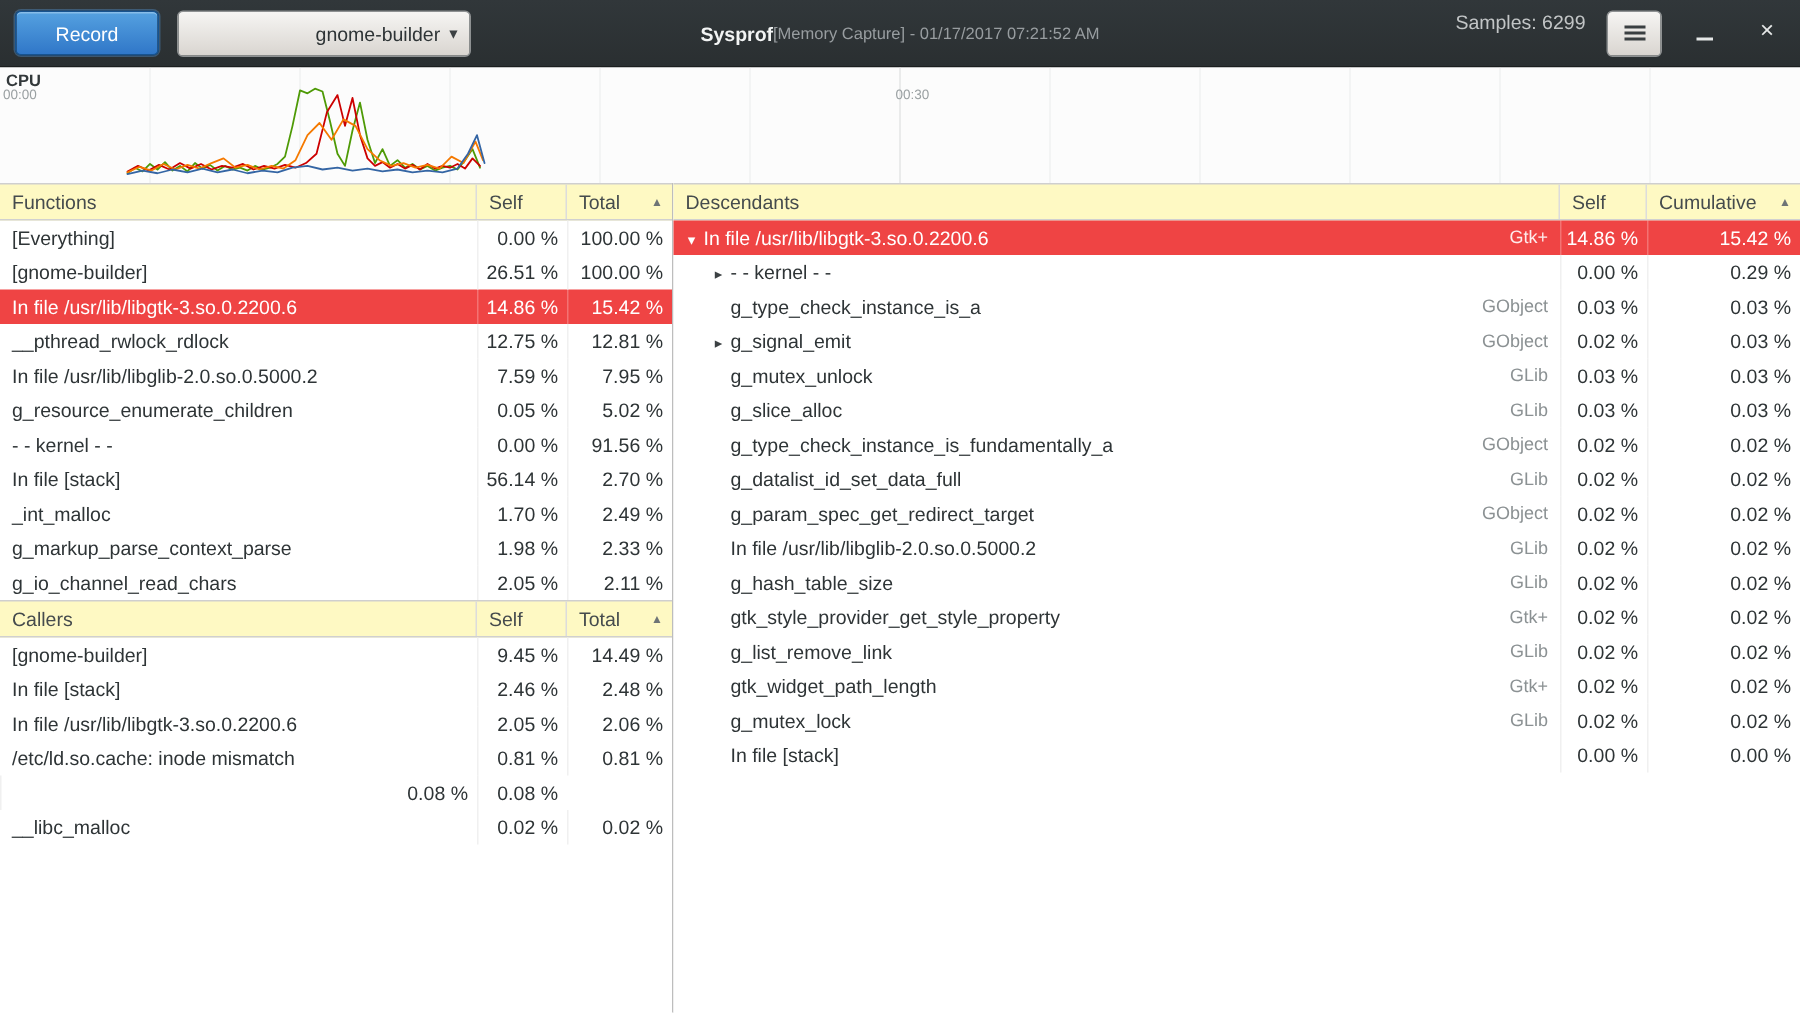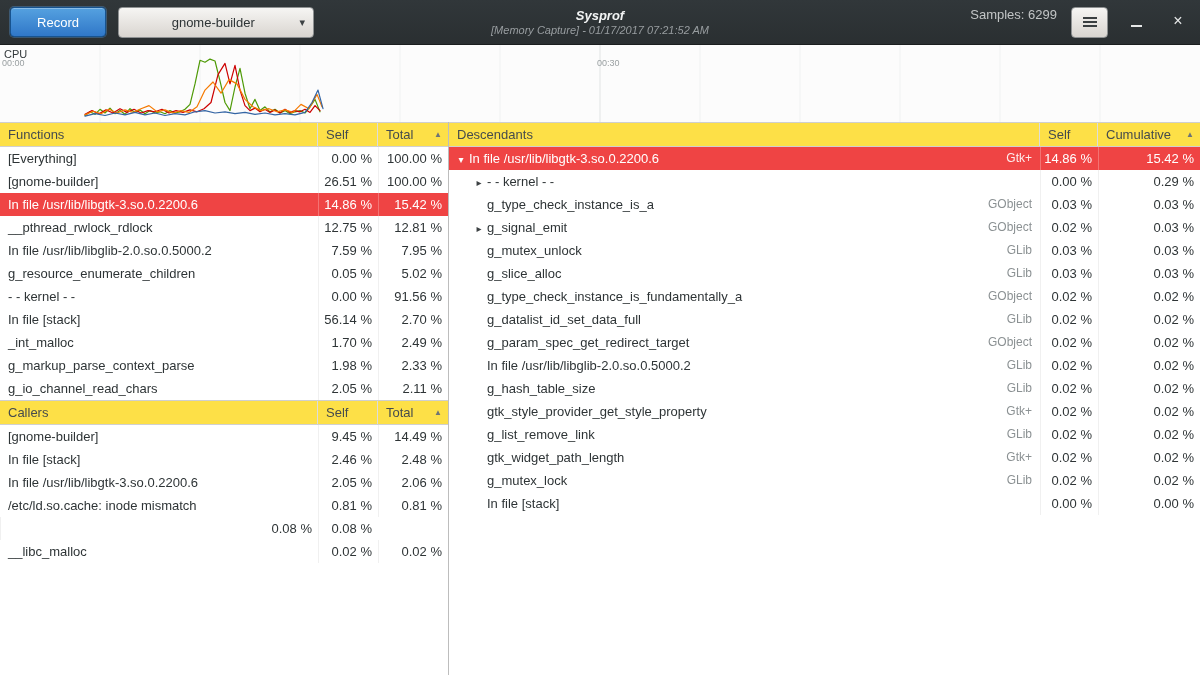--- a/index.html
+++ b/index.html
@@ -24,27 +24,26 @@
     box-shadow:inset 0 1px rgba(255,255,255,.3), 0 0 0 1px rgba(90,160,230,.35);
     color:#fff; font-size:13px; font-family:inherit; cursor:pointer;
   }
   .process-btn {
     height:31px; width:196px; margin-left:12px; padding:0 8px 0 14px;
     background:linear-gradient(to bottom,#f6f5f3,#d9d5d0);
     border:1px solid #8e9192; border-radius:4px;
     color:#2e3436; font-size:13px; font-family:inherit; cursor:pointer;
     display:flex; align-items:center;
   }
-  .process-btn .lbl { flex:1; text-align:center; }
+  .process-btn .lbl { flex:1; text-align:right; }
   .process-btn .caret { font-size:11px; color:#3c4143; margin-left:6px; }
   .title-box {
     position:absolute; left:0; right:0; top:0; height:45px;
-    display:flex; flex-direction:column; align-items:center; justify-content:center;
+    display:flex; align-items:center; justify-content:center;
     pointer-events:none;
-    font-style:italic;
   }
   .title { font-size:13px; font-weight:bold; color:#f2f4f4; line-height:15px; }
   .subtitle { font-size:11px; color:#989da0; line-height:13px; margin-top:1px; }
   .header-right { margin-left:auto; display:flex; align-items:flex-start; }
   .samples { font-size:13px; color:#c2c5c6; margin-right:14px; }
   .menu-btn {
     height:31px; width:37px; display:flex; align-items:center; justify-content:center;
     background:linear-gradient(to bottom,#f6f5f3,#d9d5d0);
     border:1px solid #8e9192; border-radius:4px; cursor:pointer;
   }
@@ -52,32 +51,32 @@
   .win-btn {
     width:28px; height:28px; margin-left:14px; background:transparent; border:none;
     color:#e6e8e8; display:flex; align-items:center; justify-content:center; cursor:pointer;
     font-size:16px; font-family:inherit; padding:0;
   }
   .min-bar { width:11px; height:2px; background:#e6e8e8; transform:translateY(5px); }
 
   
   .timeline { position:relative; height:77px; background:#fcfcfc; overflow:hidden; }
   .timeline svg { position:absolute; left:0; top:0; }
-  .cpu-label { position:absolute; left:4px; top:3px; font-size:11px; color:#33393b; }
+  .cpu-label { position:absolute; left:4px; top:3px; font-size:11px; color:#33393b;font-weight:bold; }
   .time-label { position:absolute; top:13px; font-size:9px; color:#9aa0a2; }
   .t0 { left:2px; } .t30 { left:597px; }
 
   
   .main { display:flex; height:553px; background:#fff; }
   .left-pane { width:449px; border-right:1px solid #bdbdbd; background:#fff; }
   .right-pane { flex:1; background:#fff; }
 
   .thead {
     display:grid; height:25px; align-items:center;
-    background:#fde047; border-top:1px solid #cfcfcf; border-bottom:1px solid #d0d0d0;
+    background:#fef9c3; border-top:1px solid #cfcfcf; border-bottom:1px solid #d0d0d0;
     font-size:13px; color:#454b4d;
   }
   .left-grid-h { grid-template-columns:318px 60px 70px; }
   .right-grid-h { grid-template-columns:1fr 58px 102px; }
   .th { height:23px; line-height:23px; padding-left:8px; border-right:1px solid #dcdcdc;
         display:flex; align-items:center; overflow:hidden; white-space:nowrap; cursor:pointer; }
   .th:last-child { border-right:none; }
   .th.sorted { justify-content:space-between; padding-right:6px; }
   .sort-arrow { font-size:8px; color:#6e7476; }
 

